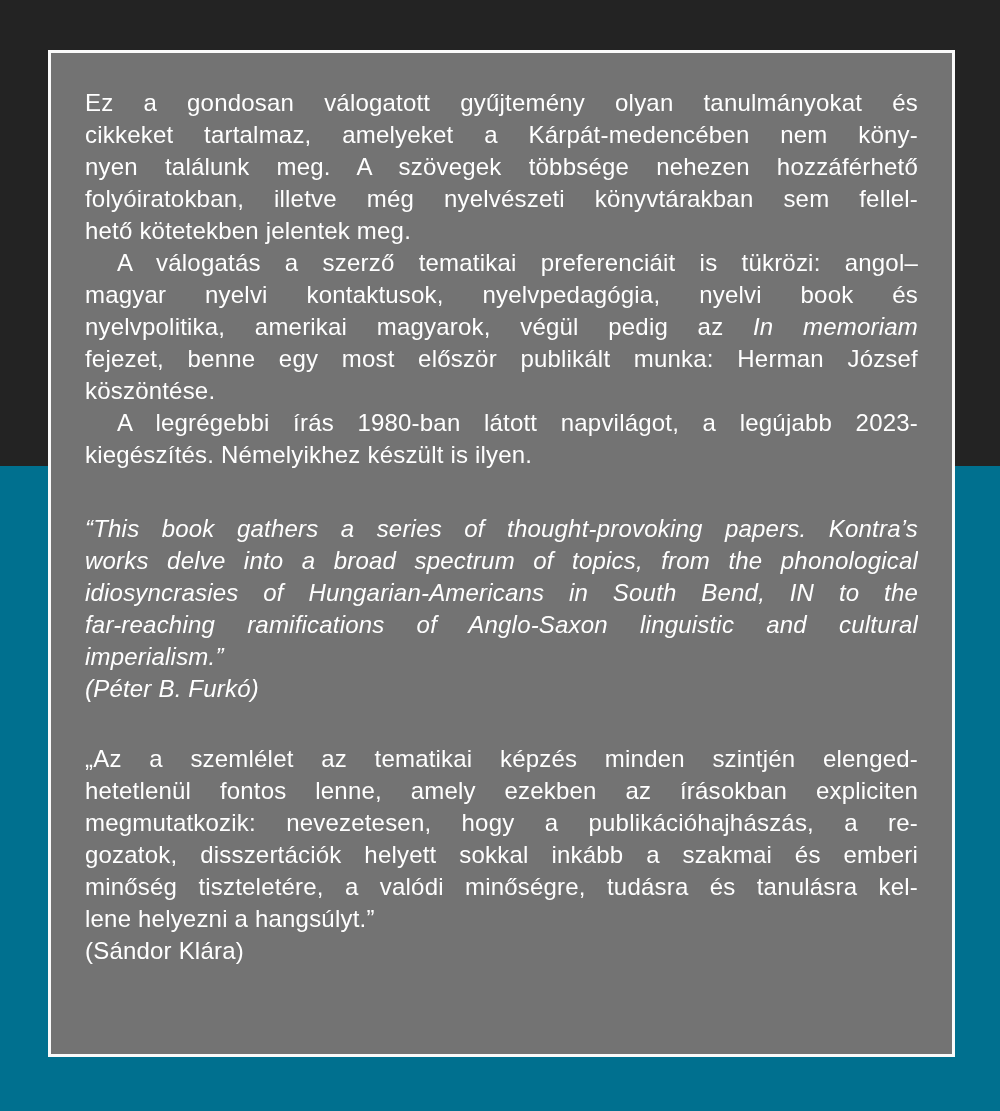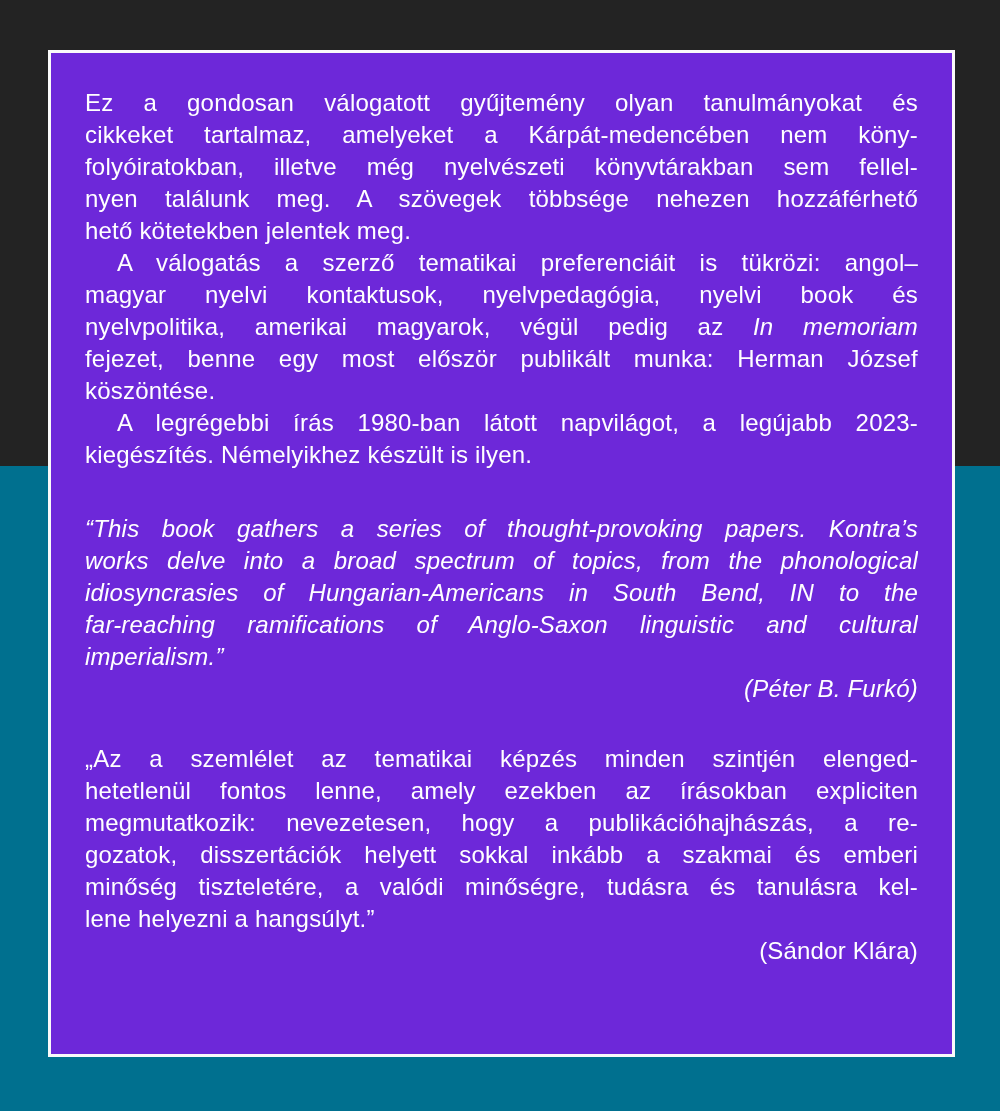--- a/index.html
+++ b/index.html
@@ -21,21 +21,21 @@
     position: absolute;
     left: 0; top: 466px;
     width: 1000px; height: 645px;
     background: #00708F;
   }
   .panel {
     position: absolute;
     left: 48px; top: 50px;
     width: 907px; height: 1007px;
     box-sizing: border-box;
-    background: #6d28d9;
+    background: #737373;
     border: 3px solid #FAFAFA;
   }
   .text {
     position: absolute;
     left: 34px; right: 34px; top: 34px;
     color: #FFFFFF;
     font-size: 24px;
     line-height: 32px;
     letter-spacing: 0.2px;
   }
@@ -44,41 +44,41 @@
     height: 32px;
     overflow: hidden;
     text-align: justify;
     text-align-last: justify;
     text-justify: inter-word;
   }
   .line.last { text-align-last: left; }
   .line.indent { text-indent: 32px; }
   .attr {
     height: 32px;
-    text-align: right;
+    text-align: left;
   }
   .quote-en { margin-top: 42px; font-style: italic; }
   .quote-hu { margin-top: 38px; }
   .it { font-style: italic; margin-top: 24px; }
 </style>
 </head>
 <body>
 
 <div>
   <div class="bg-top"></div>
   <div class="bg-bottom"></div>
 
   <div class="panel">
     <div class="text">
 
       <div class="para">
         <div class="line">Ez a gondosan válogatott gyűjtemény olyan tanulmányokat és</div>
         <div class="line">cikkeket tartalmaz, amelyeket a Kárpát-medencében nem köny-</div>
+        <div class="line">nyen találunk meg. A szövegek többsége nehezen hozzáférhető</div>
         <div class="line">folyóiratokban, illetve még nyelvészeti könyvtárakban sem fellel-</div>
-        <div class="line">nyen találunk meg. A szövegek többsége nehezen hozzáférhető</div>
         <div class="line last">hető kötetekben jelentek meg.</div>
       </div>
 
       <div class="para">
         <div class="line indent">A válogatás a szerző tematikai preferenciáit is tükrözi: angol–</div>
         <div class="line">magyar nyelvi kontaktusok, nyelvpedagógia, nyelvi book és</div>
         <div class="line"><span>nyelvpolitika, amerikai magyarok, végül pedig az </span><span class="it">In memoriam</span></div>
         <div class="line">fejezet, benne egy most először publikált munka: Herman József</div>
         <div class="line last">köszöntése.</div>
       </div>

